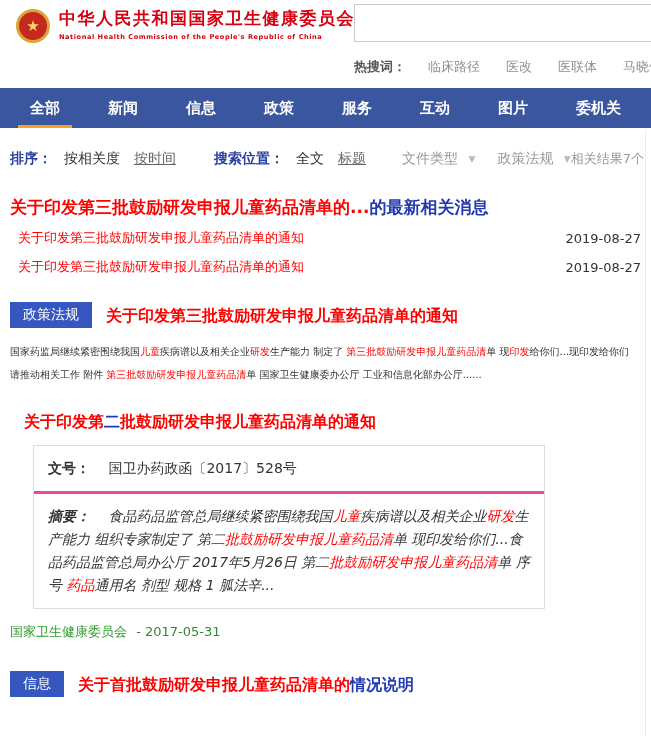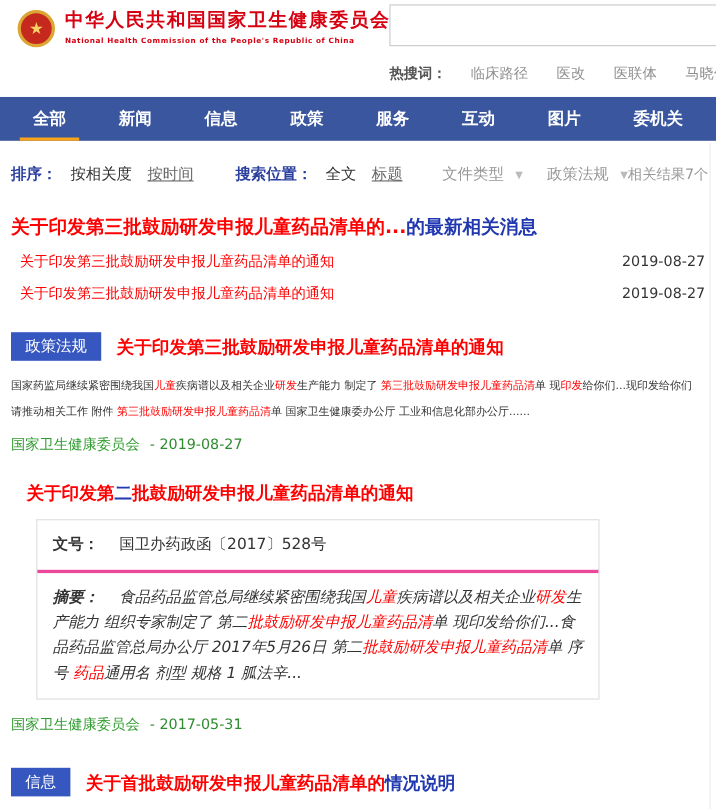--- a/index.html
+++ b/index.html
@@ -132,24 +132,20 @@
       <span class="news-date">2019-08-27</span>
     </div>
   </div>
 
   <div class="result">
     <div class="result-head">
       <span class="badge">政策法规</span>
       <span class="result-title"><span class="seg-r">关于印发第三批鼓励研发申报儿童药品清单的通知</span></span>
     </div>
     <div class="result-body"><span class="seg-k">国家药监局继续紧密围绕我国</span><span class="seg-r">儿童</span><span class="seg-k">疾病谱以及相关企业</span><span class="seg-r">研发</span><span class="seg-k">生产能力 制定了 </span><span class="seg-r">第三批鼓励研发申报儿童药品清</span><span class="seg-k">单 现</span><span class="seg-r">印发</span><span class="seg-k">给你们...现印发给你们 请推动相关工作 附件 </span><span class="seg-r">第三批鼓励研发申报儿童药品清</span><span class="seg-k">单 国家卫生健康委办公厅 工业和信息化部办公厅......</span></div>
-    <div class="source">
-      <span class="source-name">国家卫生健康委员会</span>
-      <span class="source-date">- 2019-08-27</span>
-    </div>
   </div>
 
   <div class="result">
     <div class="result-head">
       <span class="result-title"><span class="seg-r">关于印发第</span><span class="seg-b">二</span><span class="seg-r">批鼓励研发申报儿童药品清单的通知</span></span>
     </div>
     <div class="doc-box">
       <div class="doc-row">
         <span class="doc-label">文号：</span>
         <span>国卫办药政函〔2017〕528号</span>

